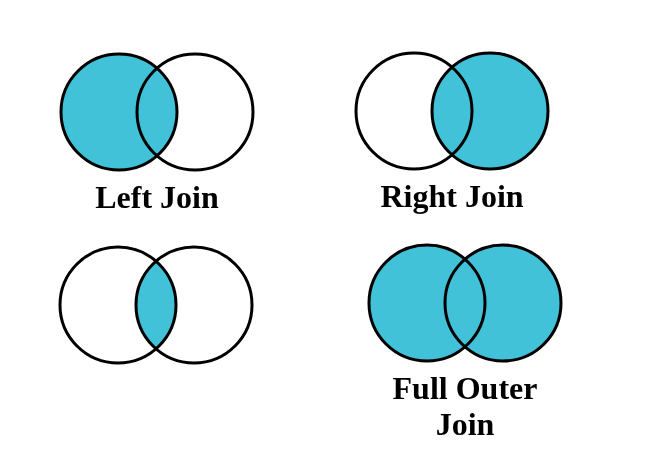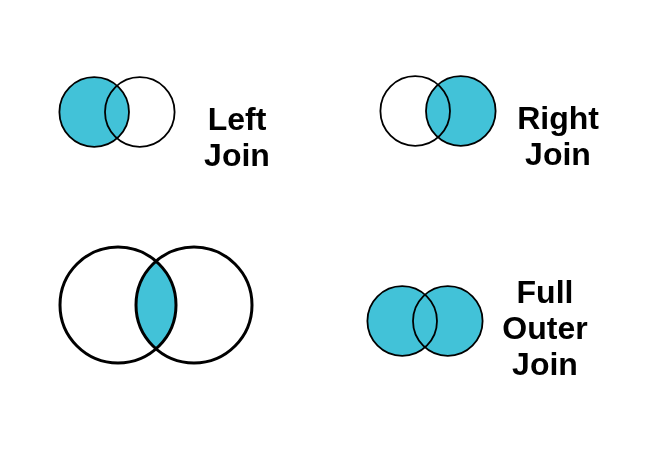--- a/index.html
+++ b/index.html
@@ -11,39 +11,40 @@
     width: 654px;
     height: 474px;
     position: relative;
     overflow: hidden;
     font-family: "Liberation Sans", sans-serif;
   }
   .join-card {
     position: absolute;
     width: 240px;
     display: flex;
-    flex-direction: row;
-    align-items: flex-end;
+    flex-direction: column;
+    align-items: flex-start;
+    font-family: Liberation Serif, serif;
   }
   .venn {
     display: block;
   }
   .join-label {
     font-weight: bold;
     font-size: 32px;
     line-height: 36px;
     color: #000000;
     text-align: center;
     margin-top: 6px;
     width: 200px;
   }
   #card-0 { left: 57px;  top: 51px;  }
-  #card-1 { left: 378px; top: 50px;  }
+  #card-1 { left: 352px; top: 50px;  }
   #card-2 { left: 56px;  top: 244px; }
-  #card-3 { left: 365px; top: 260px; }
+  #card-3 { left: 365px; top: 242px; }
 </style>
 </head>
 <body>
 
 <div class="join-card" id="card-0">
   <svg class="venn" width="200" height="122" viewBox="0 0 200 122">
       <circle cx="62" cy="61" r="58" fill="#42C2D8"></circle>
       <circle cx="62" cy="61" r="58" fill="none" stroke="#000000" stroke-width="3"></circle>
       <circle cx="138" cy="61" r="58" fill="none" stroke="#000000" stroke-width="3"></circle>
     </svg>

